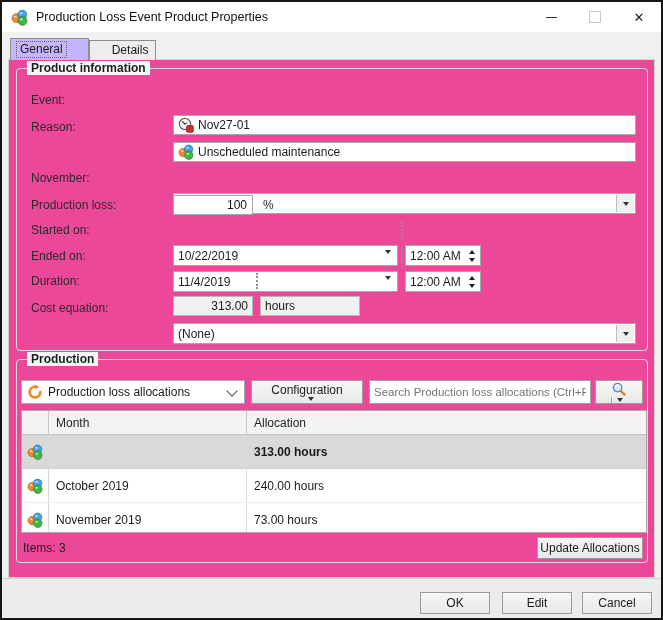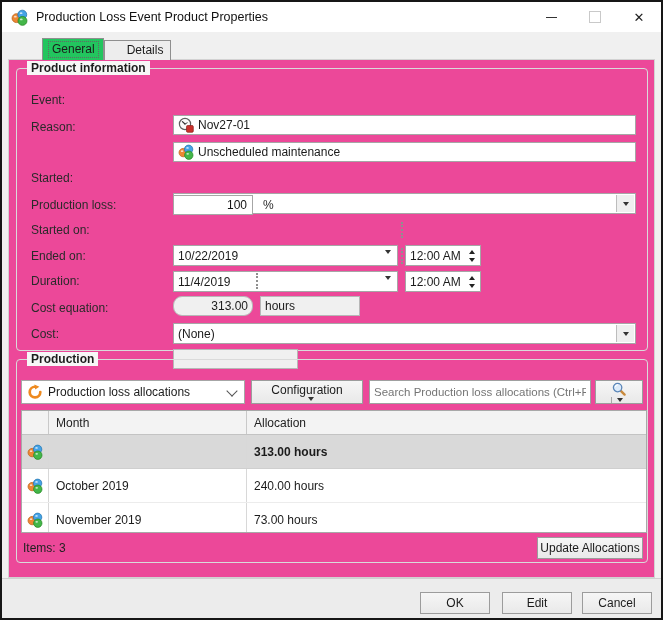--- a/index.html
+++ b/index.html
@@ -13,40 +13,40 @@
   .wtitle{font-size:12.5px;color:#111;}
   .winbtns{margin-left:auto;display:flex;height:30px;}
   .winbtn{width:44px;height:30px;display:flex;align-items:center;justify-content:center;}
   .min-bar{width:11px;height:0;border-top:1.6px solid #333;display:block;}
   .max-box{width:10px;height:10px;border:1px solid #c9c9c9;display:block;}
   .close-gl{font-size:13px;color:#222;line-height:1;}
   
   .tabs{position:absolute;top:36px;left:8px;display:flex;align-items:flex-end;z-index:3;}
   .tab{box-sizing:border-box;border:1px solid #8f8f8f;border-bottom:none;background:#ededed;
     height:20px;padding:2px 7px 0 22px;margin-right:0;}
-  .tab.active{height:22px;background:#22c55e;padding:2px 4px 0 5px;position:relative;z-index:4;margin-left:32px;}
+  .tab.active{height:22px;background:#c4b5fd;padding:2px 21px 0 5px;position:relative;z-index:4;}
   .tab-focus{display:inline-block;border:1px dotted #666;padding:0 3px 1px 3px;font-size:12px;}
   .tab .plainlbl{font-size:12px;}
   
   .tabpage{position:absolute;top:57px;left:6px;width:647px;height:519px;box-sizing:border-box;
     background:#ec4899;border:1px solid #d2d2d2;}
   
   .gb{position:absolute;box-sizing:border-box;border:1px solid #dadada;border-radius:4px;}
   .gb-legend{position:absolute;top:-8px;left:10px;background:#f7f7f7;padding:0 4px;
     font-weight:bold;color:#1d1d1d;}
   .gb1{left:7px;top:8px;width:632px;height:283px;}
   .gb2{left:7px;top:299px;width:632px;height:204px;}
   
   .row{position:absolute;left:0;right:0;height:20px;}
   .lbl{position:absolute;left:14px;top:3px;color:#2a2a2a;}
   .tb{position:absolute;box-sizing:border-box;height:20px;background:#fff;border:1px solid #a6a6a6;
     display:flex;align-items:center;padding:0 4px;overflow:hidden;white-space:nowrap;margin-top:25px;}
   .tb .ic{width:16px;height:16px;margin-right:4px;flex:0 0 auto;}
   .tb.ro{background:#f0f0f0;border-color:#b7b7b7;}
-  .tb.right{justify-content:flex-end;border-radius:9px;}
+  .tb.right{justify-content:flex-end;}
   .full{left:156px;width:463px;}
   input.num{box-sizing:border-box;position:absolute;height:20px;background:#fff;
     border:1px solid #a6a6a6;text-align:right;font:12px "Liberation Sans",sans-serif;
     padding:0 5px;color:#111;}
   .unit{position:absolute;top:3px;color:#2a2a2a;}
   .dd-btn{position:absolute;right:1px;top:1px;bottom:1px;width:17px;background:#efefef;
     border-left:1px solid #bdbdbd;display:flex;align-items:center;justify-content:center;}
   .tri{width:0;height:0;border-left:3.5px solid transparent;border-right:3.5px solid transparent;
     border-top:4px solid #333;}
   .dd-plain{position:absolute;right:6px;top:8px;}
@@ -190,21 +190,21 @@
         <div class="tb full">
           <svg class="ic">
               <use href="#sym-balloons"></use>
             </svg>
           <span>Unscheduled maintenance</span>
         </div>
       </div>
 
 
       <div class="row" style="top:99px;height:21px">
-        <span class="lbl">Started:</span>
+        <span class="lbl">November:</span>
         <div class="tb full" style="height:21px">
           <svg class="ic">
               <use href="#sym-oil"></use>
             </svg>
           <span>Oil</span>
           <span class="dd-btn">
               <span class="tri"></span>
             </span>
         </div>
       </div>
@@ -261,26 +261,20 @@
       <div class="row" style="top:229px;height:21px">
         <span class="lbl">Cost equation:</span>
         <div class="tb full" style="height:21px">
           <span>(None)</span>
           <span class="dd-btn">
               <span class="tri"></span>
             </span>
         </div>
       </div>
 
-      <div class="row" style="top:255px">
-        <span class="lbl">Cost:</span>
-        <div class="tb ro" style="left:156px;width:125px">
-          <span></span>
-        </div>
-      </div>
     </div>
 
     <div class="gb gb2">
       <span class="gb-legend">Production</span>
 
       <div class="viewcombo">
         <svg class="ic">
             <use href="#sym-alloc"></use>
           </svg>
         <span>Production loss allocations</span>

